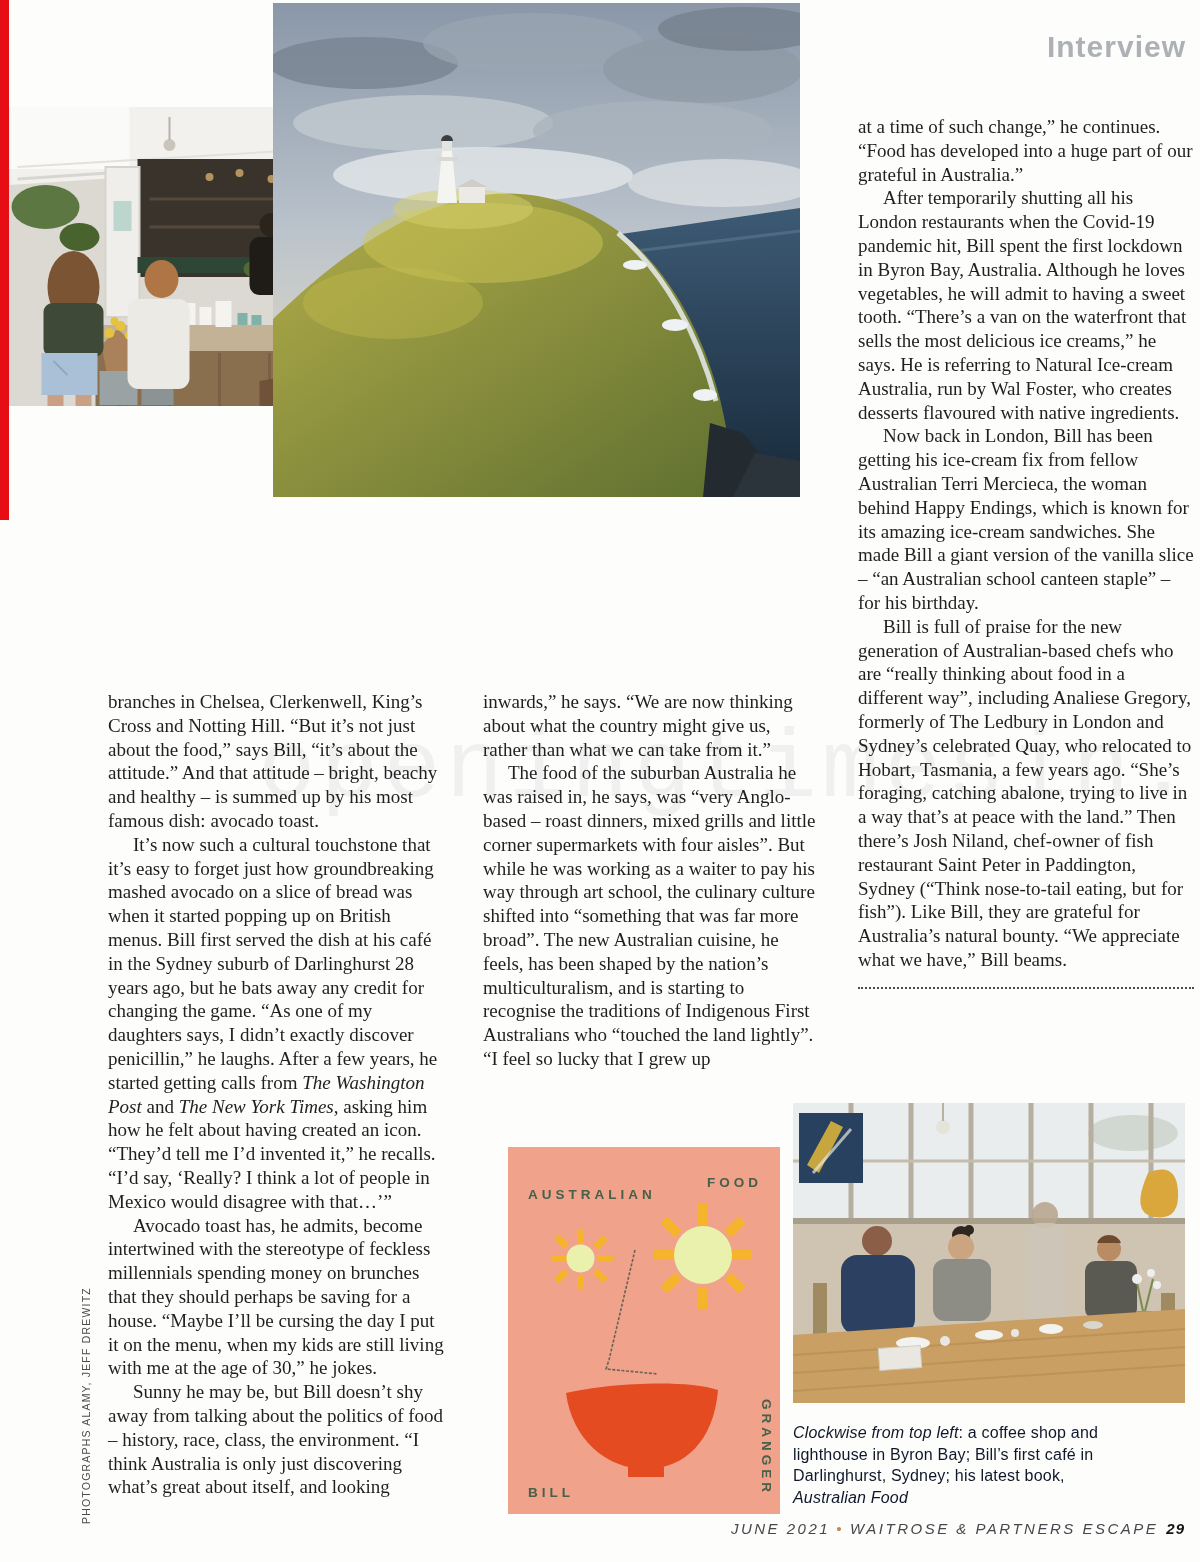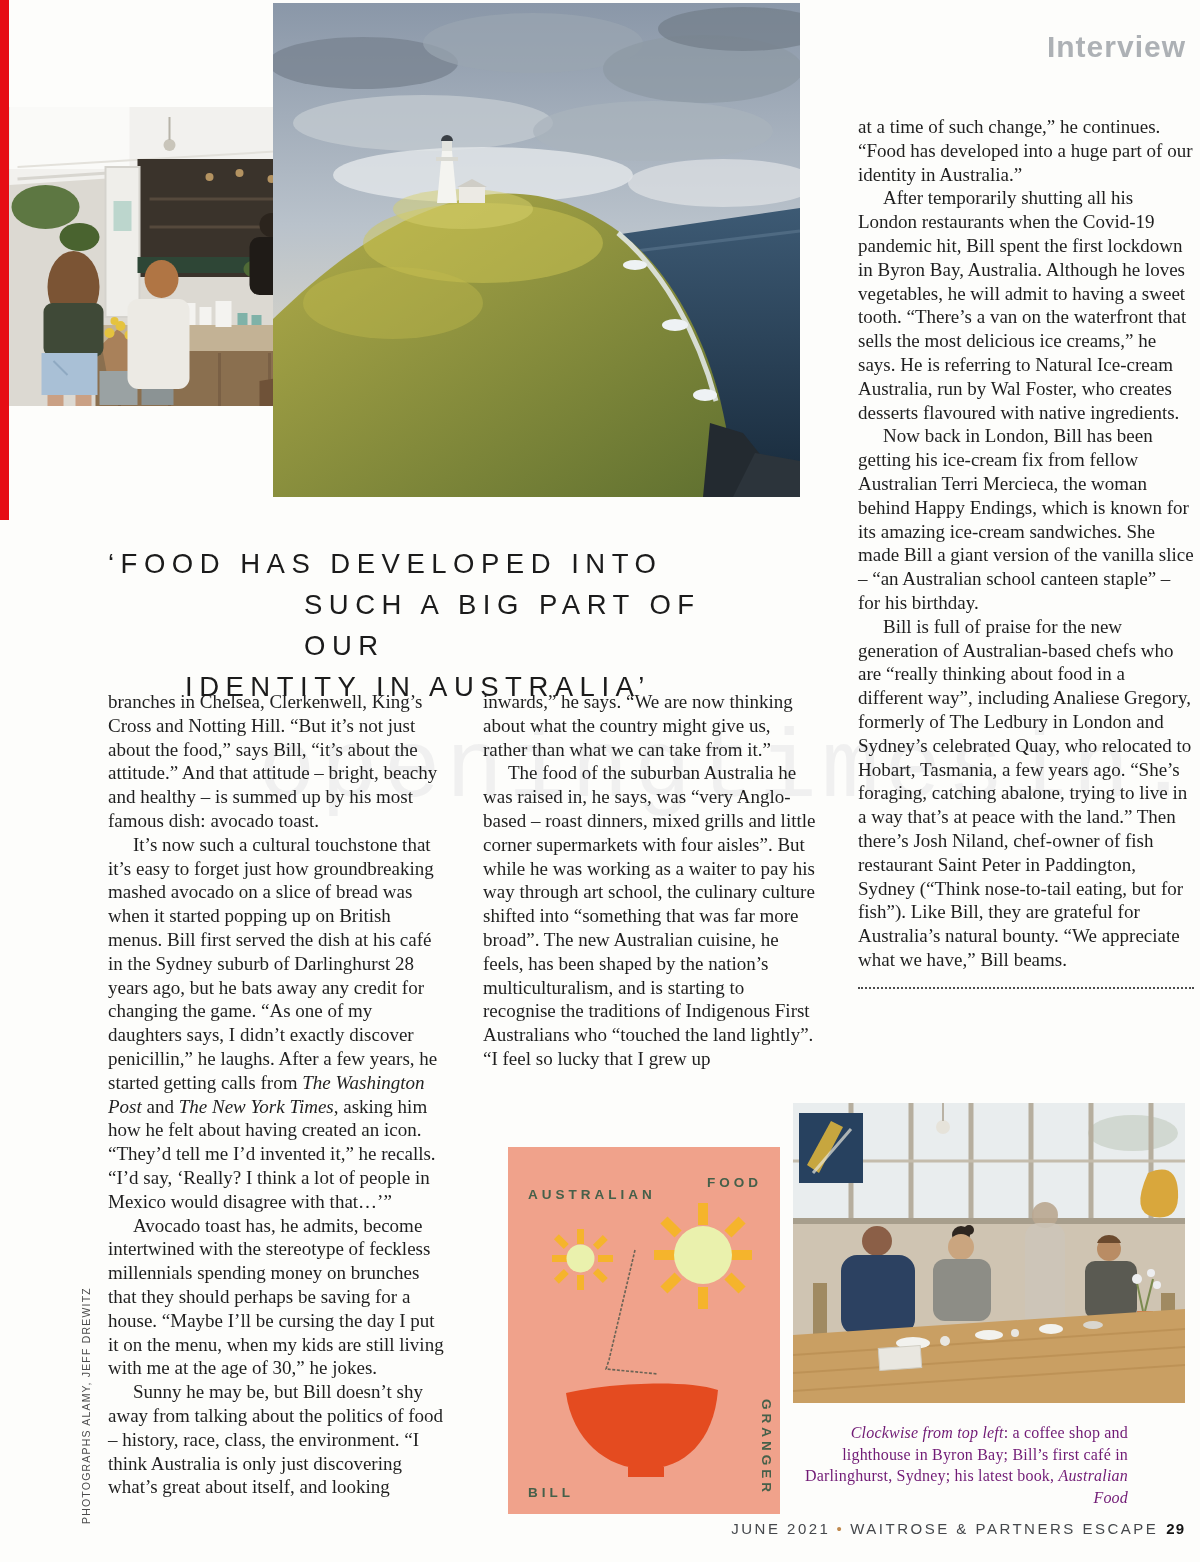--- a/index.html
+++ b/index.html
@@ -35,25 +35,25 @@
   .outro{font-size:19px;line-height:24.5px;}
   
   .book{left:508px;top:1147px;width:272px;height:367px;background:#f0a28b;z-index:2;}
   .book .bt{position:absolute;font-family:"Liberation Sans",sans-serif;font-weight:bold;
             font-size:13.5px;letter-spacing:4px;color:#46604a;}
   .book .bt-al{left:20px;top:40px;}
   .book .bt-fd{right:18px;top:28px;}
   .book .bt-bill{left:20px;bottom:14px;}
   .book .bt-granger{right:6px;bottom:18px;writing-mode:vertical-rl;letter-spacing:4px;}
   
-  .caption{left:793px;top:1422px;width:335px;font-family:Liberation Serif, serif;
-           font-size:16px;line-height:21.5px;color:#701a75;letter-spacing:.2px;z-index:2;text-align:right;}
+  .caption{left:793px;top:1422px;width:335px;font-family:Liberation Sans, sans-serif;
+           font-size:16px;line-height:21.5px;color:#0f172a;letter-spacing:.2px;z-index:2;}
   
   .footer{right:15px;top:1520px;font-family:"Liberation Sans",sans-serif;font-size:15px;
-          letter-spacing:2.5px;color:#45484c;white-space:nowrap;z-index:2;}
+          letter-spacing:2.5px;color:#45484c;white-space:nowrap;z-index:2;font-style:italic;}
   .footer .dot{color:#c08a4f;margin:0 6px;}
   .footer .pg{font-weight:bold;color:#141414;margin-left:8px;letter-spacing:1px;}
   
   .credit{left:80px;top:1278px;height:246px;writing-mode:vertical-rl;transform:rotate(180deg);
           font-family:"Liberation Sans",sans-serif;font-size:10.5px;letter-spacing:1.2px;
           color:#4c4c4c;white-space:nowrap;z-index:2;}
   
   .watermark{left:258px;top:716px;font-family:Liberation Mono, monospace;font-size:96px;
              letter-spacing:5px;color:#141432;opacity:.05;white-space:nowrap;z-index:1;
              pointer-events:none;}
@@ -169,40 +169,35 @@
         <path d="M164,200 L169,148 L179,148 L184,200 Z" fill="#f4f4f0"></path>
         <rect x="163" y="154" width="22" height="4" fill="#d9d9d2"></rect>
         <rect x="169" y="138" width="10" height="10" fill="#e3e4df"></rect>
         <path d="M168,138 a6,6 0 0 1 12,0 Z" fill="#3a3f45"></path>
         <rect x="186" y="184" width="26" height="16" fill="#eceae4"></rect>
         <polygon points="184,184 199,176 214,184" fill="#cfcdc6"></polygon>
       </g>
     </svg>
   </div>
 
-  <div class="abs pq">
-    <div class="l1">‘FOOD HAS DEVELOPED INTO</div>
-    <div class="l2">SUCH A BIG PART OF OUR</div>
-    <div class="l3">IDENTITY IN AUSTRALIA’</div>
-  </div>
 
   <div class="abs col col-1">
     <p><span>branches in Chelsea, Clerkenwell, King’s Cross and Notting Hill. “But it’s not just about the food,” says Bill, “it’s about the attitude.” And that attitude – bright, beachy and healthy – is summed up by his most famous dish: avocado toast.</span></p>
     <p class="ind"><span>It’s now such a cultural touchstone that it’s easy to forget just how groundbreaking mashed avocado on a slice of bread was when it started popping up on British menus. Bill first served the dish at his café in the Sydney suburb of Darlinghurst 28 years ago, but he bats away any credit for changing the game. “As one of my daughters says, I didn’t exactly discover penicillin,” he laughs. After a few years, he started getting calls from </span><span class="it">The Washington Post</span><span> and </span><span class="it">The New York Times</span><span>, asking him how he felt about having created an icon. “They’d tell me I’d invented it,” he recalls. “I’d say, ‘Really? I think a lot of people in Mexico would disagree with that…’”</span></p>
     <p class="ind"><span>Avocado toast has, he admits, become intertwined with the stereotype of feckless millennials spending money on brunches that they should perhaps be saving for a house. “Maybe I’ll be cursing the day I put it on the menu, when my kids are still living with me at the age of 30,” he jokes.</span></p>
     <p class="ind"><span>Sunny he may be, but Bill doesn’t shy away from talking about the politics of food – history, race, class, the environment. “I think Australia is only just discovering what’s great about itself, and looking</span></p>
   </div>
 
   <div class="abs col col-2">
     <p><span>inwards,” he says. “We are now thinking about what the country might give us, rather than what we can take from it.”</span></p>
     <p class="ind"><span>The food of the suburban Australia he was raised in, he says, was “very Anglo-based – roast dinners, mixed grills and little corner supermarkets with four aisles”. But while he was working as a waiter to pay his way through art school, the culinary culture shifted into “something that was far more broad”. The new Australian cuisine, he feels, has been shaped by the nation’s multiculturalism, and is starting to recognise the traditions of Indigenous First Australians who “touched the land lightly”. “I feel so lucky that I grew up</span></p>
   </div>
 
   <div class="abs col col-3">
-    <p><span>at a time of such change,” he continues. “Food has developed into a huge part of our identity in Australia.”</span></p>
+    <p><span>at a time of such change,” he continues. “Food has developed into a huge part of our grateful in Australia.”</span></p>
     <p class="ind"><span>After temporarily shutting all his London restaurants when the Covid-19 pandemic hit, Bill spent the first lockdown in Byron Bay, Australia. Although he loves vegetables, he will admit to having a sweet tooth. “There’s a van on the waterfront that sells the most delicious ice creams,” he says. He is referring to Natural Ice-cream Australia, run by Wal Foster, who creates desserts flavoured with native ingredients.</span></p>
     <p class="ind"><span>Now back in London, Bill has been getting his ice-cream fix from fellow Australian Terri Mercieca, the woman behind Happy Endings, which is known for its amazing ice-cream sandwiches. She made Bill a giant version of the vanilla slice – “an Australian school canteen staple” – for his birthday.</span></p>
     <p class="ind"><span>Bill is full of praise for the new generation of Australian-based chefs who are “really thinking about food in a different way”, including Analiese Gregory, formerly of The Ledbury in London and Sydney’s celebrated Quay, who relocated to Hobart, Tasmania, a few years ago. “She’s foraging, catching abalone, trying to live in a way that’s at peace with the land.” Then there’s Josh Niland, chef-owner of fish restaurant Saint Peter in Paddington, Sydney (“Think nose-to-tail eating, but for fish”). Like Bill, they are grateful for Australia’s natural bounty. “We appreciate what we have,” Bill beams.</span></p>
     <hr class="divider">
   </div>
 
   <div class="abs book">
     <svg width="272" height="367" viewBox="0 0 272 367" style="position:absolute;left:0;top:0">
       <rect width="272" height="367" fill="#f0a28b"></rect>
       <g stroke="none">

